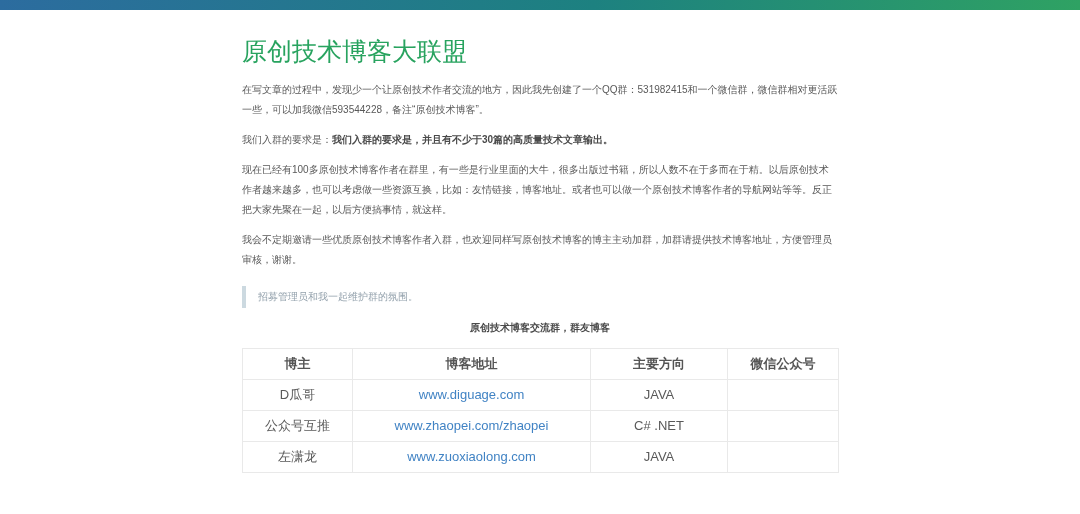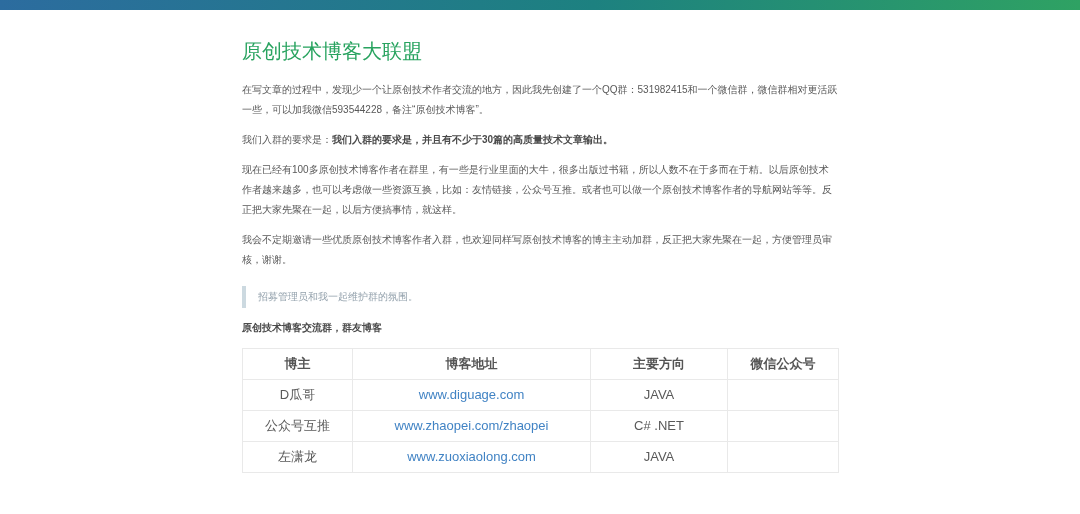--- a/index.html
+++ b/index.html
@@ -14,21 +14,21 @@
     width: 1080px; height: 10px;
     background: linear-gradient(90deg, #2c6c9f 0%, #1d8180 55%, #2fa263 100%);
   }
   .content {
     width: 596px;
     margin: 0 auto;
     color: #595959;
   }
   h1.page-title {
     margin: 28px 0 15px 0;
-    font-size: 20px;
+    font-size: 25px;
     line-height: 27px;
     font-weight: 400;
     color: #28a35f;
   }
   .content p {
     margin: 0 0 10px 0;
     font-size: 10px;
     line-height: 20px;
     color: #595959;
   }
@@ -39,20 +39,21 @@
     border-left: 4px solid #ccd9e0;
   }
   blockquote.recruit-quote p {
     margin: 0;
     color: #93a1ac;
   }
   p.table-heading {
     font-weight: 700;
     color: #4a4a4a;
     margin-bottom: 10px;
+    text-align: center;
   }
   table.bloggers {
     width: 100%;
     border-collapse: collapse;
     table-layout: fixed;
     font-size: 13px;
     color: #595959;
   }
   table.bloggers th, table.bloggers td {
     border: 1px solid #e9e9e9;
@@ -76,23 +77,23 @@
 <div class="topbar"></div>
 
 <div class="content">
 
   <h1 class="page-title">原创技术博客大联盟</h1>
 
   <p>在写文章的过程中，发现少一个让原创技术作者交流的地方，因此我先创建了一个QQ群：531982415和一个微信群，微信群相对更活跃一些，可以加我微信593544228，备注“原创技术博客”。</p>
 
   <p><span>我们入群的要求是：</span><strong>我们入群的要求是，并且有不少于30篇的高质量技术文章输出。</strong></p>
 
-  <p>现在已经有100多原创技术博客作者在群里，有一些是行业里面的大牛，很多出版过书籍，所以人数不在于多而在于精。以后原创技术作者越来越多，也可以考虑做一些资源互换，比如：友情链接，公众号互推。或者也可以做一个原创技术博客作者的导航网站等等。反正把大家先聚在一起，以后方便搞事情，就这样。</p>
+  <p>现在已经有100多原创技术博客作者在群里，有一些是行业里面的大牛，很多出版过书籍，所以人数不在于多而在于精。以后原创技术作者越来越多，也可以考虑做一些资源互换，比如：友情链接，博客地址。或者也可以做一个原创技术博客作者的导航网站等等。反正把大家先聚在一起，以后方便搞事情，就这样。</p>
 
-  <p>我会不定期邀请一些优质原创技术博客作者入群，也欢迎同样写原创技术博客的博主主动加群，反正把大家先聚在一起，方便管理员审核，谢谢。</p>
+  <p>我会不定期邀请一些优质原创技术博客作者入群，也欢迎同样写原创技术博客的博主主动加群，加群请提供技术博客地址，方便管理员审核，谢谢。</p>
 
   <blockquote class="recruit-quote">
     <p>招募管理员和我一起维护群的氛围。</p>
   </blockquote>
 
   <p class="table-heading">原创技术博客交流群，群友博客</p>
 
   <table class="bloggers">
     <colgroup>
       <col class="c1">

